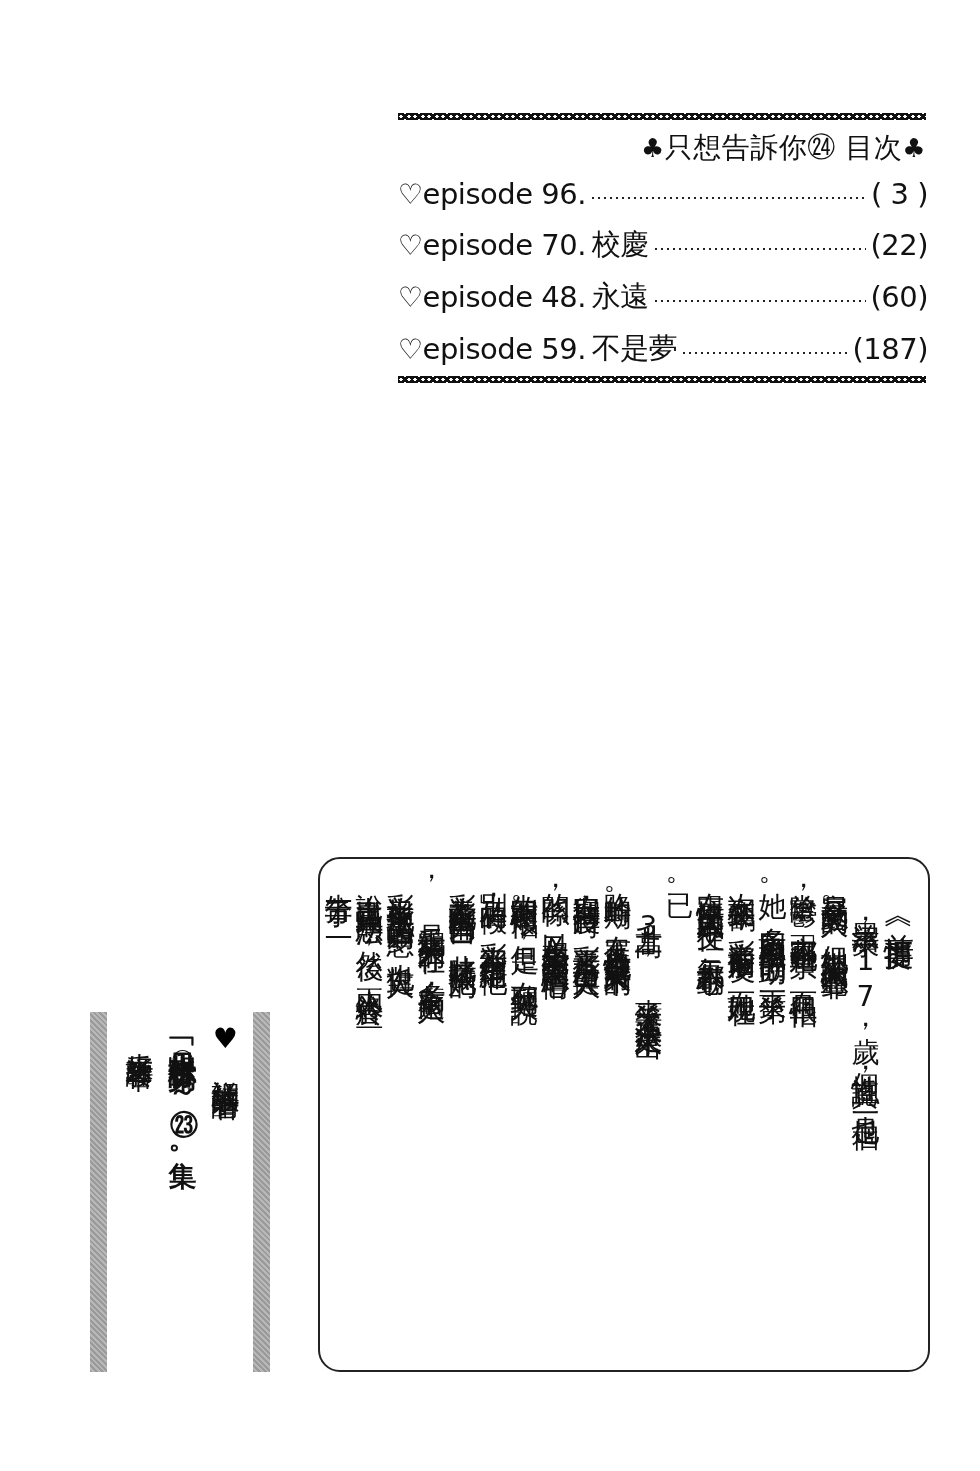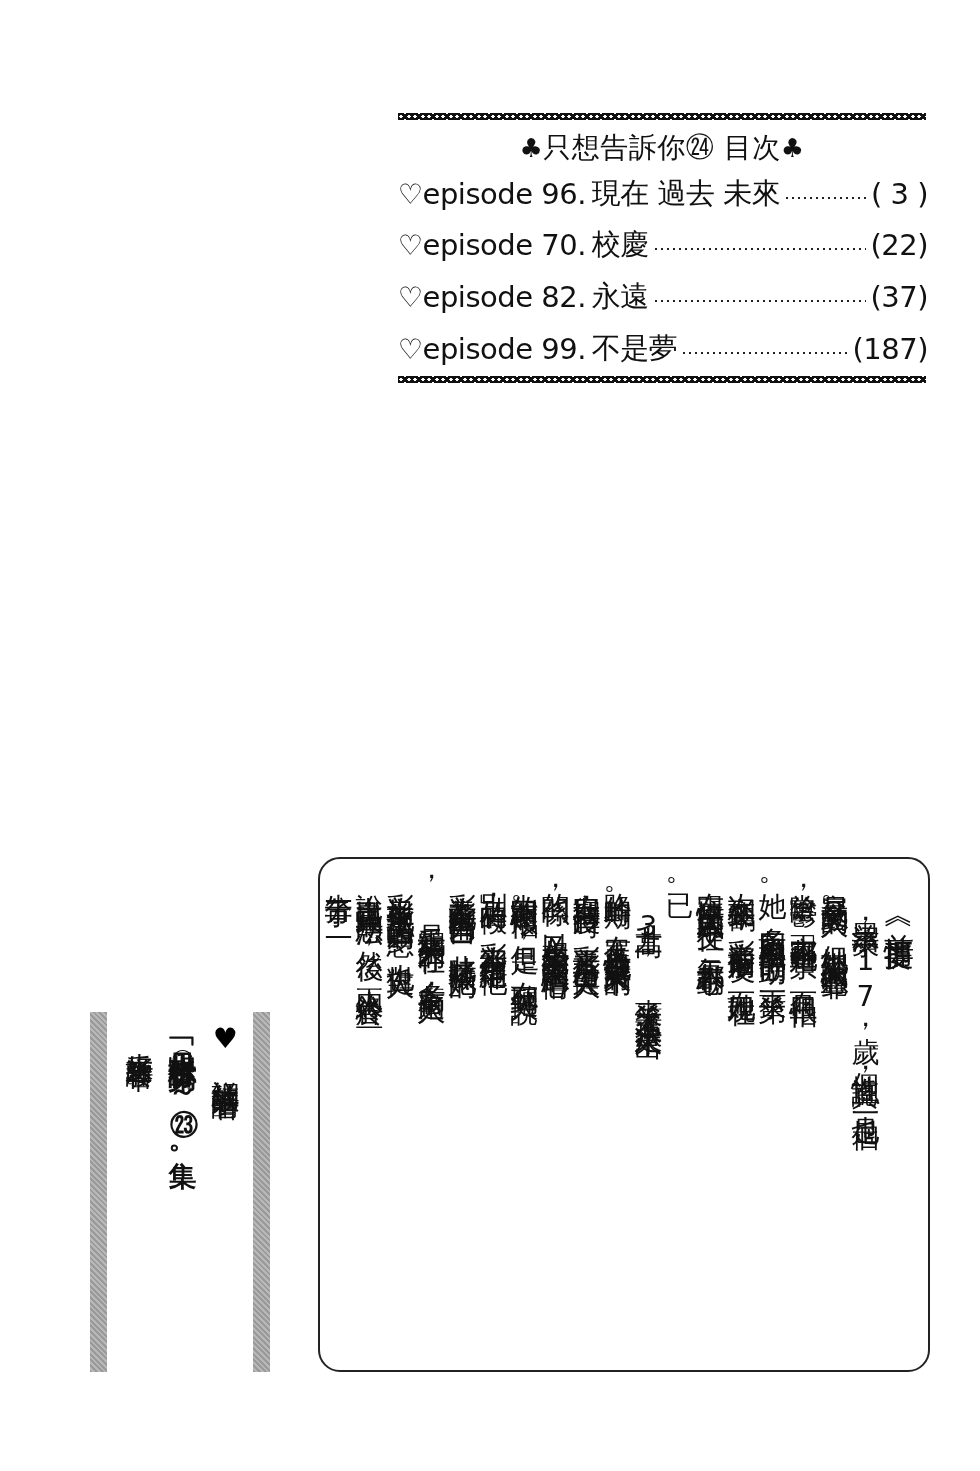--- a/index.html
+++ b/index.html
@@ -11,21 +11,21 @@
       position: absolute; left: 398px; width: 528px; height: 7px;
       background:
         repeating-linear-gradient(135deg, #111 0 3px, transparent 3px 6px),
         repeating-linear-gradient(45deg, #111 0 3px, transparent 3px 6px);
       background-size: 14px 7px;
     }
     .zz-top { top: 113px; }
     .zz-bot { top: 376px; }
     .toc-title {
       position: absolute; left: 398px; width: 528px; top: 130px;
-      text-align: center; font-size: 28px; line-height: 36px; letter-spacing: 0.5px;
+      text-align: right; font-size: 28px; line-height: 36px; letter-spacing: 0.5px;
     }
     .toc-title .club { font-size: 26px; }
     .toc-row {
       position: absolute; left: 398px; width: 530px; height: 40px;
       display: flex; align-items: center; font-size: 29px; letter-spacing: -0.5px;
     }
     .toc-row .heart { font-size: 28px; margin-right: 0px; }
     .toc-row .ep { white-space: nowrap; text-align: center; }
     .toc-row .title { white-space: nowrap; margin-left: 6px; }
     .toc-row .dots {
@@ -63,41 +63,40 @@
 
 <div>
   <div class="zigzag zz-top"></div>
   <div class="toc-title">
     <span class="club">♣</span><span>只想告訴你㉔ 目次</span><span class="club">♣</span>
   </div>
 
   <div class="toc-row r1">
     <span class="heart">♡</span>
     <span class="ep">episode 96.</span>
-    <span class="title">現在 過去 未來</span>
     <span class="dots"></span>
     <span class="page">( 3 )</span>
   </div>
   <div class="toc-row r2">
     <span class="heart">♡</span>
     <span class="ep">episode 70.</span>
     <span class="title">校慶</span>
     <span class="dots"></span>
     <span class="page">(22)</span>
   </div>
   <div class="toc-row r3">
     <span class="heart">♡</span>
-    <span class="ep">episode 82.</span>
+    <span class="ep">episode 48.</span>
     <span class="title">永遠</span>
     <span class="dots"></span>
-    <span class="page">(37)</span>
+    <span class="page">(60)</span>
   </div>
   <div class="toc-row r4">
     <span class="heart">♡</span>
-    <span class="ep">episode 99.</span>
+    <span class="ep">episode 59.</span>
     <span class="title">不是夢</span>
     <span class="dots"></span>
     <span class="page">(187)</span>
   </div>
   <div class="zigzag zz-bot"></div>
 </div>
 
 <div class="synopsis-box">
   <div class="syn-col syn-heading" style="left:562px; top:48px;">《前情提要》</div>
   <div class="syn-col" style="left:528px; top:42px;">黑沼爽子，17歲，個性認真，也是一個</div>

